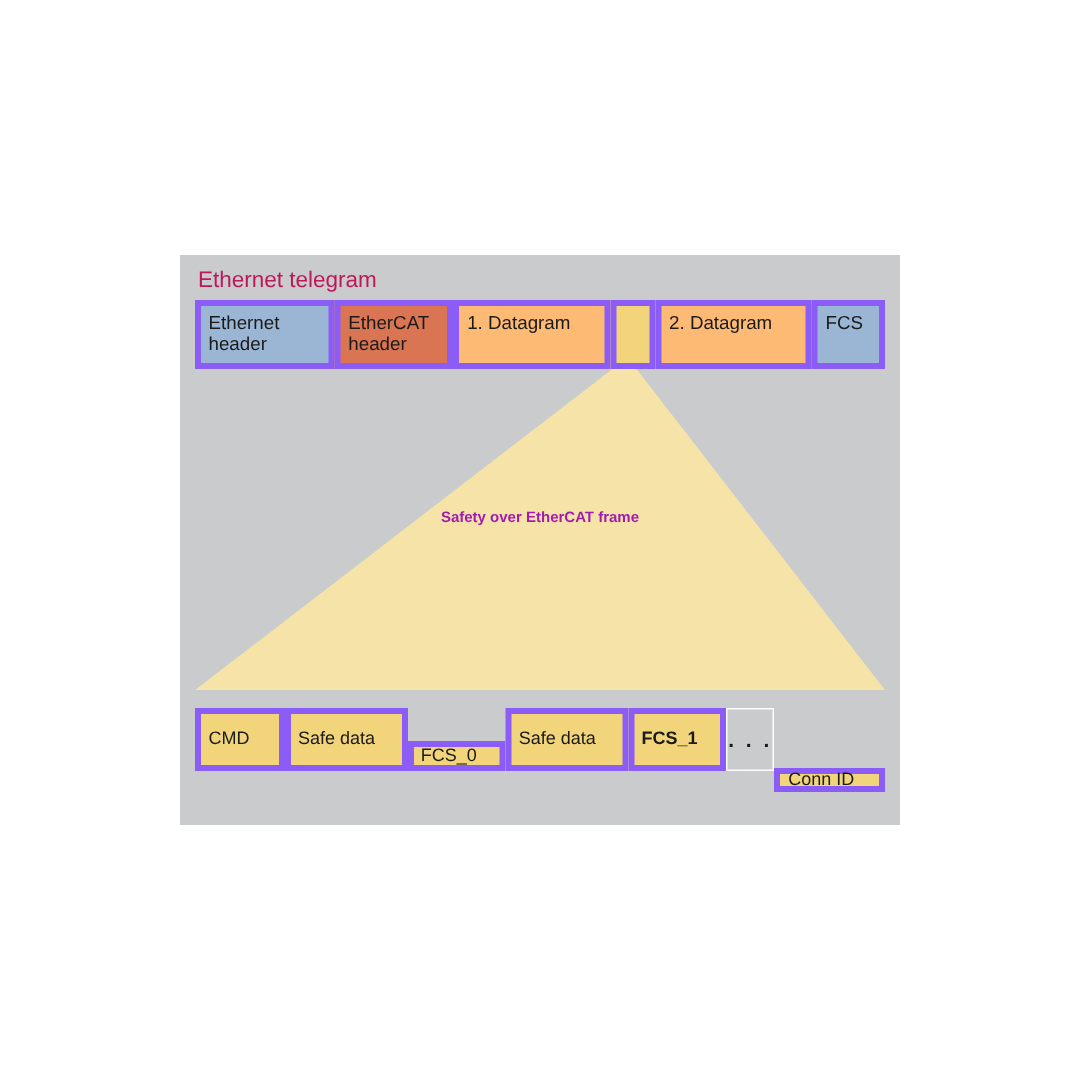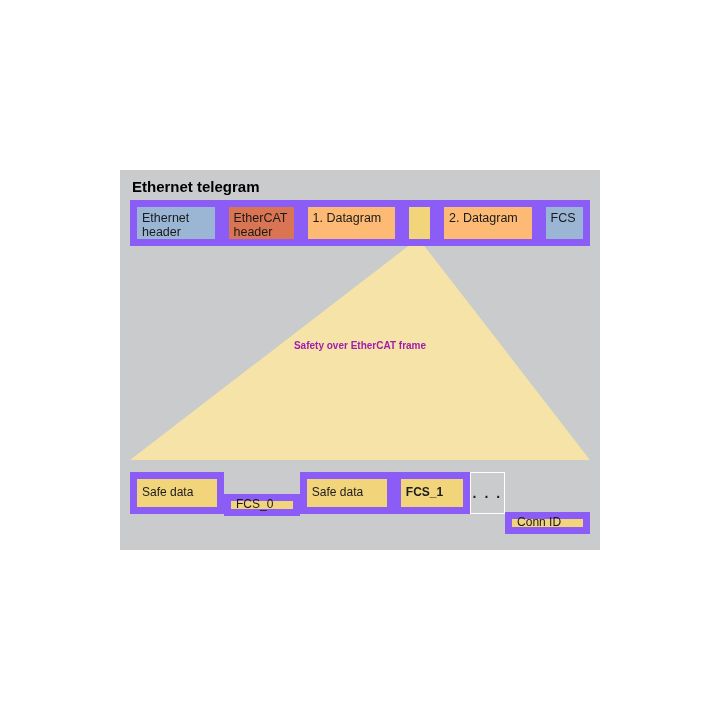--- a/index.html
+++ b/index.html
@@ -16,36 +16,36 @@
       position: relative;
       width: 480px;
       height: 380px;
       background: #c9cbcc;
     }
     .title-top {
       position: absolute;
       top: 8px;
       left: 12px;
       font-size: 15px;
-      font-weight: bold;
-      color: #000000;
+      font-weight: normal;
+      color: #be185d;
     }
     .row {
       position: absolute;
       display: flex;
       align-items: stretch;
     }
     .top-row {
       top: 30px;
       left: 10px;
       right: 10px;
       height: 46px;
     }
     .cell {
-      border: 7px solid #8b5cf6;
+      border: 4px solid #8b5cf6;
       font-size: 12.5px;
       color: #1a1a1a;
       padding: 4px 5px;
       display: flex;
       align-items: flex-start;
       line-height: 1.15;
     }
     .blue   { background: #9bb6d4; }
     .orange { background: #d97552; }
     .green  { background: #fdba74; }
@@ -114,20 +114,21 @@
 
   <div class="triangle-wrap">
     <svg class="triangle" viewBox="0 0 100 100" preserveAspectRatio="none">
       <polygon points="60.5,0 64,0 100,100 0,100" fill="#f5e3a7"></polygon>
     </svg>
   </div>
 
   <div class="mid-label">Safety over EtherCAT frame</div>
 
   <div class="row bottom-row">
+      <div class="cell yellow" style="flex: 0.75 1 0px;">CMD</div>
       <div class="cell yellow" style="flex: 1.15 1 0px;">Safe data</div>
       <div class="cell yellow" style="flex: 0.85 1 0px; margin-top: 22px;">FCS_0</div>
       <div class="cell yellow" style="flex: 1.15 1 0px;">Safe data</div>
       <div class="cell yellow" style="flex: 0.85 1 0px; font-weight: bold;">FCS_1</div>
       <div class="dots-cell" style="flex: 0.55 1 0px;">. . .</div>
       <div class="cell yellow" style="flex: 1 1 0px; margin-top: 40px;">Conn ID</div>
     </div>
 
 </div>
 

